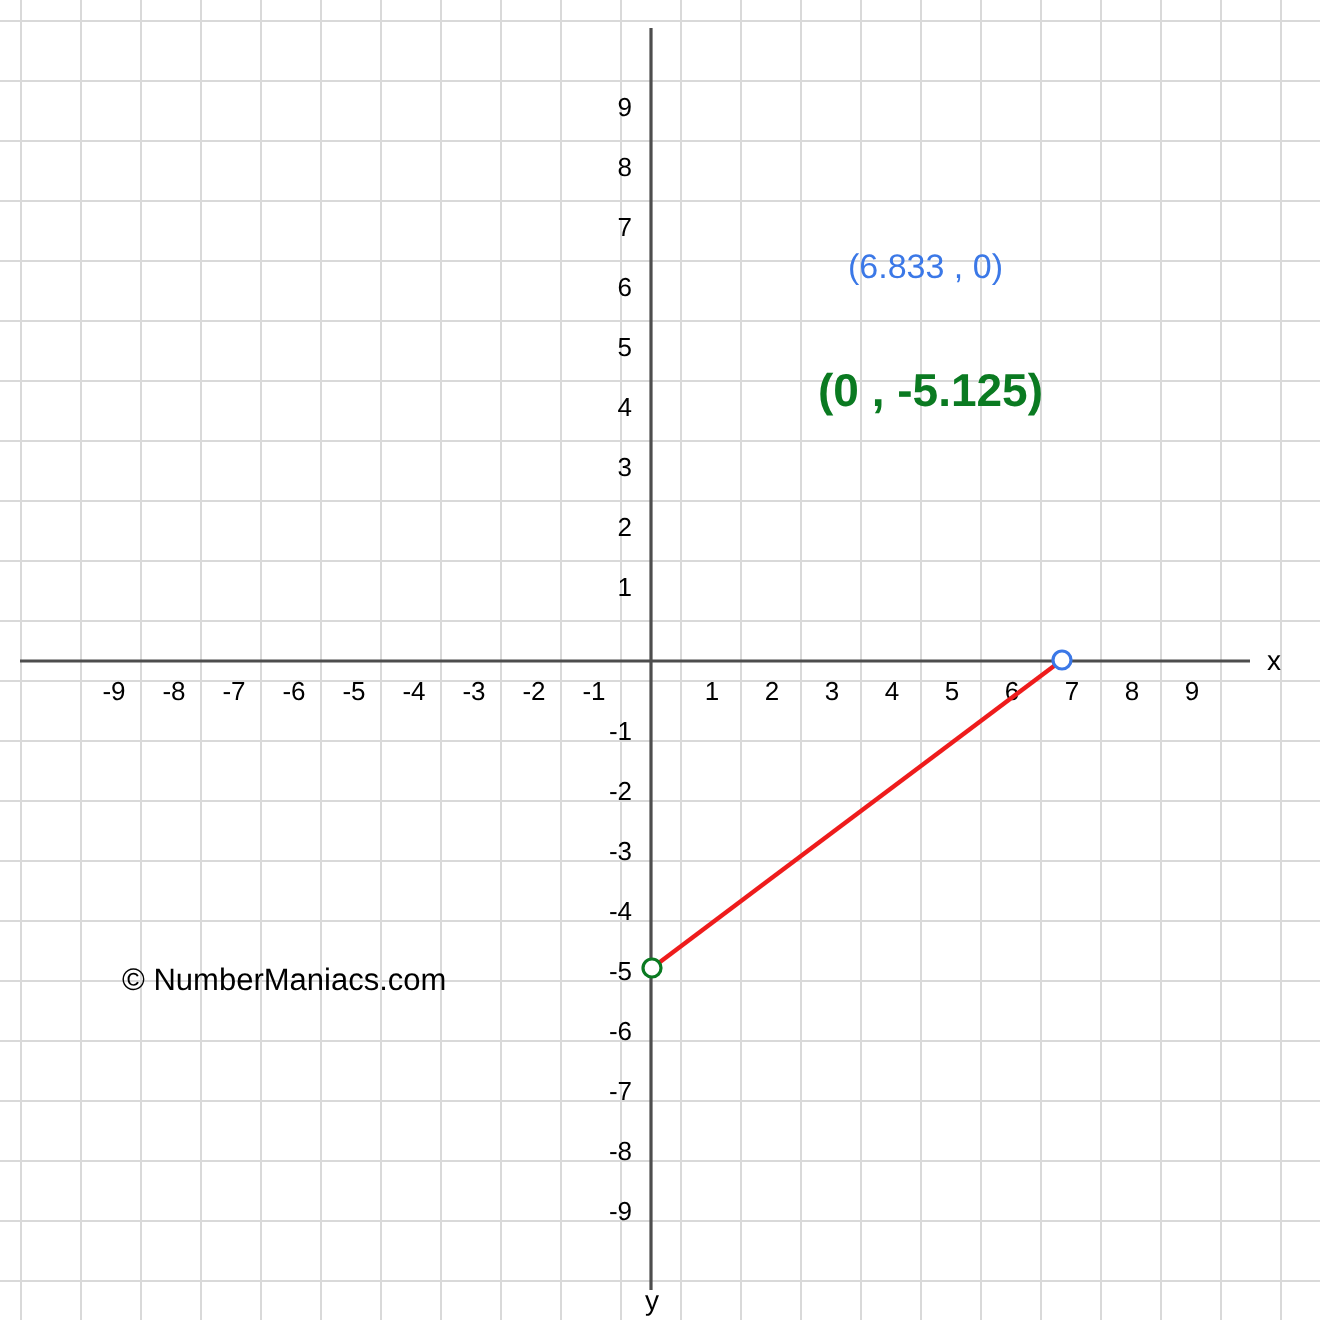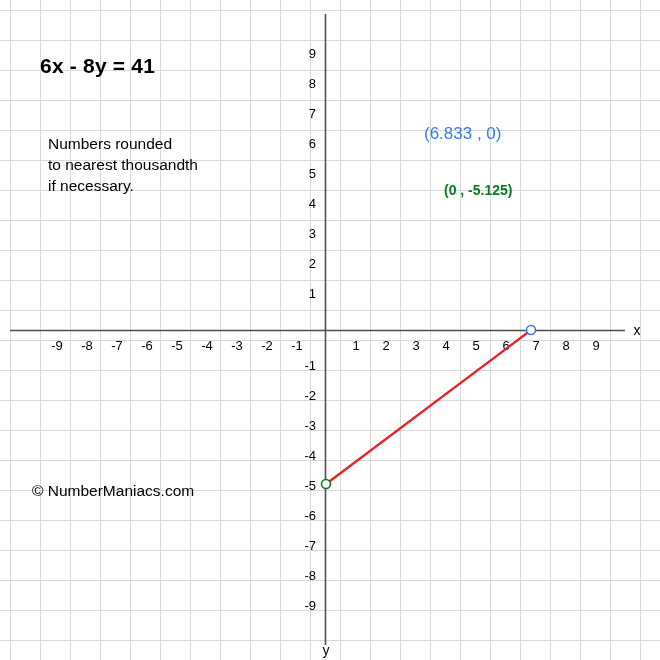--- a/index.html
+++ b/index.html
@@ -44,28 +44,28 @@
     line-height: 21px;
   }
   #x-intercept-label {
     left: 424px;
     top: 124px;
     font-size: 17px;
     font-weight: normal;
     color: #3b78e7;
   }
   #y-intercept-label {
-    left: 444px;
+    left: 409px;
     top: 182px;
-    font-size: 14px;
+    font-size: 23px;
     font-weight: bold;
     color: #0a7a21;
   }
   #credit-label {
-    left: 32px;
+    left: 61px;
     top: 482px;
     font-size: 15.5px;
     color: #000000;
   }
 </style>
 </head>
 <body>
 
 <div id="page">
 
@@ -171,25 +171,21 @@
 
     <text id="x-axis-name" x="637" y="335" text-anchor="middle" font-family="Liberation Sans, sans-serif" font-size="14" fill="#000000">x</text>
     <text id="y-axis-name" x="326" y="655" text-anchor="middle" font-family="Liberation Sans, sans-serif" font-size="14" fill="#000000">y</text>
 
     <line x1="326" y1="484" x2="531" y2="330" stroke="#ee1c1c" stroke-width="2.2"></line>
 
     <circle cx="531" cy="330" r="4.5" fill="#ffffff" stroke="#3b78e7" stroke-width="1.6"></circle>
     <circle cx="326" cy="484" r="4.5" fill="#ffffff" stroke="#0a7a21" stroke-width="1.6"></circle>
   </svg>
 
-  <div class="ov" id="equation-title">6x - 8y = 41</div>
 
-  <div class="ov" id="note-text">Numbers rounded
-to nearest thousandth
-if necessary.</div>
 
   <div class="ov" id="x-intercept-label">(6.833 , 0)</div>
 
   <div class="ov" id="y-intercept-label">(0 , -5.125)</div>
 
   <div class="ov" id="credit-label">© NumberManiacs.com</div>
 
 </div>
 
 </body></html>

